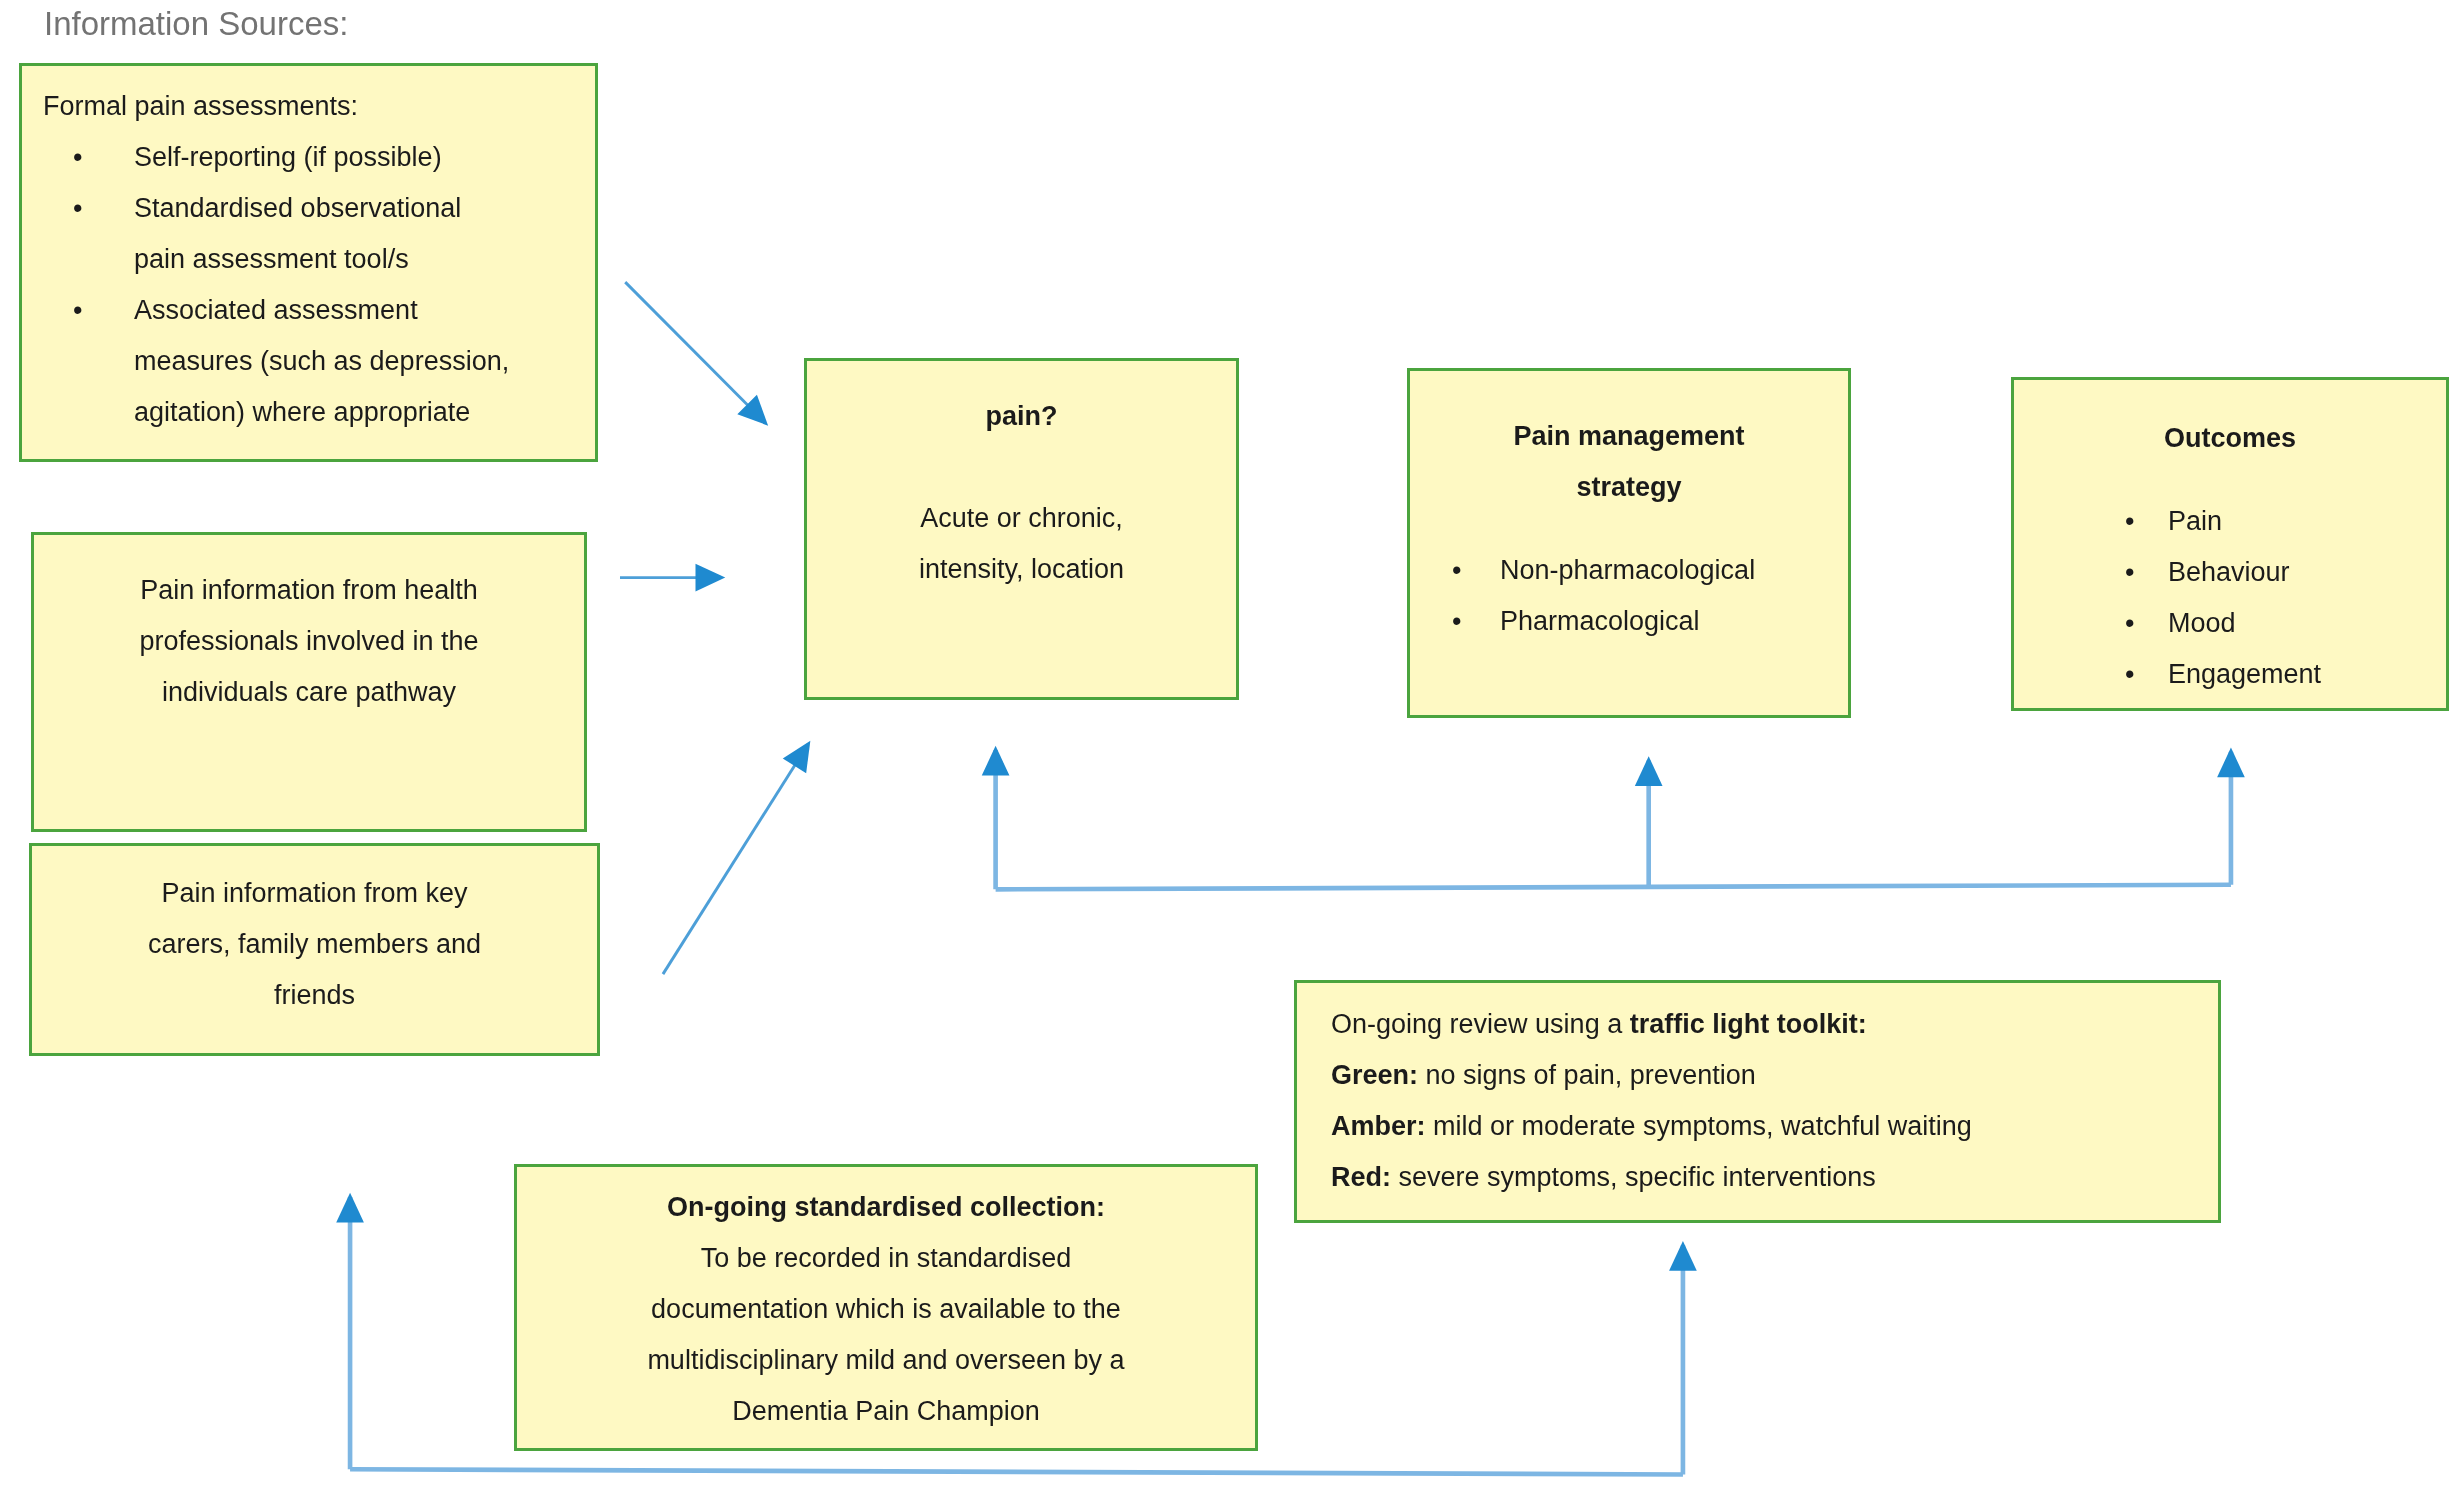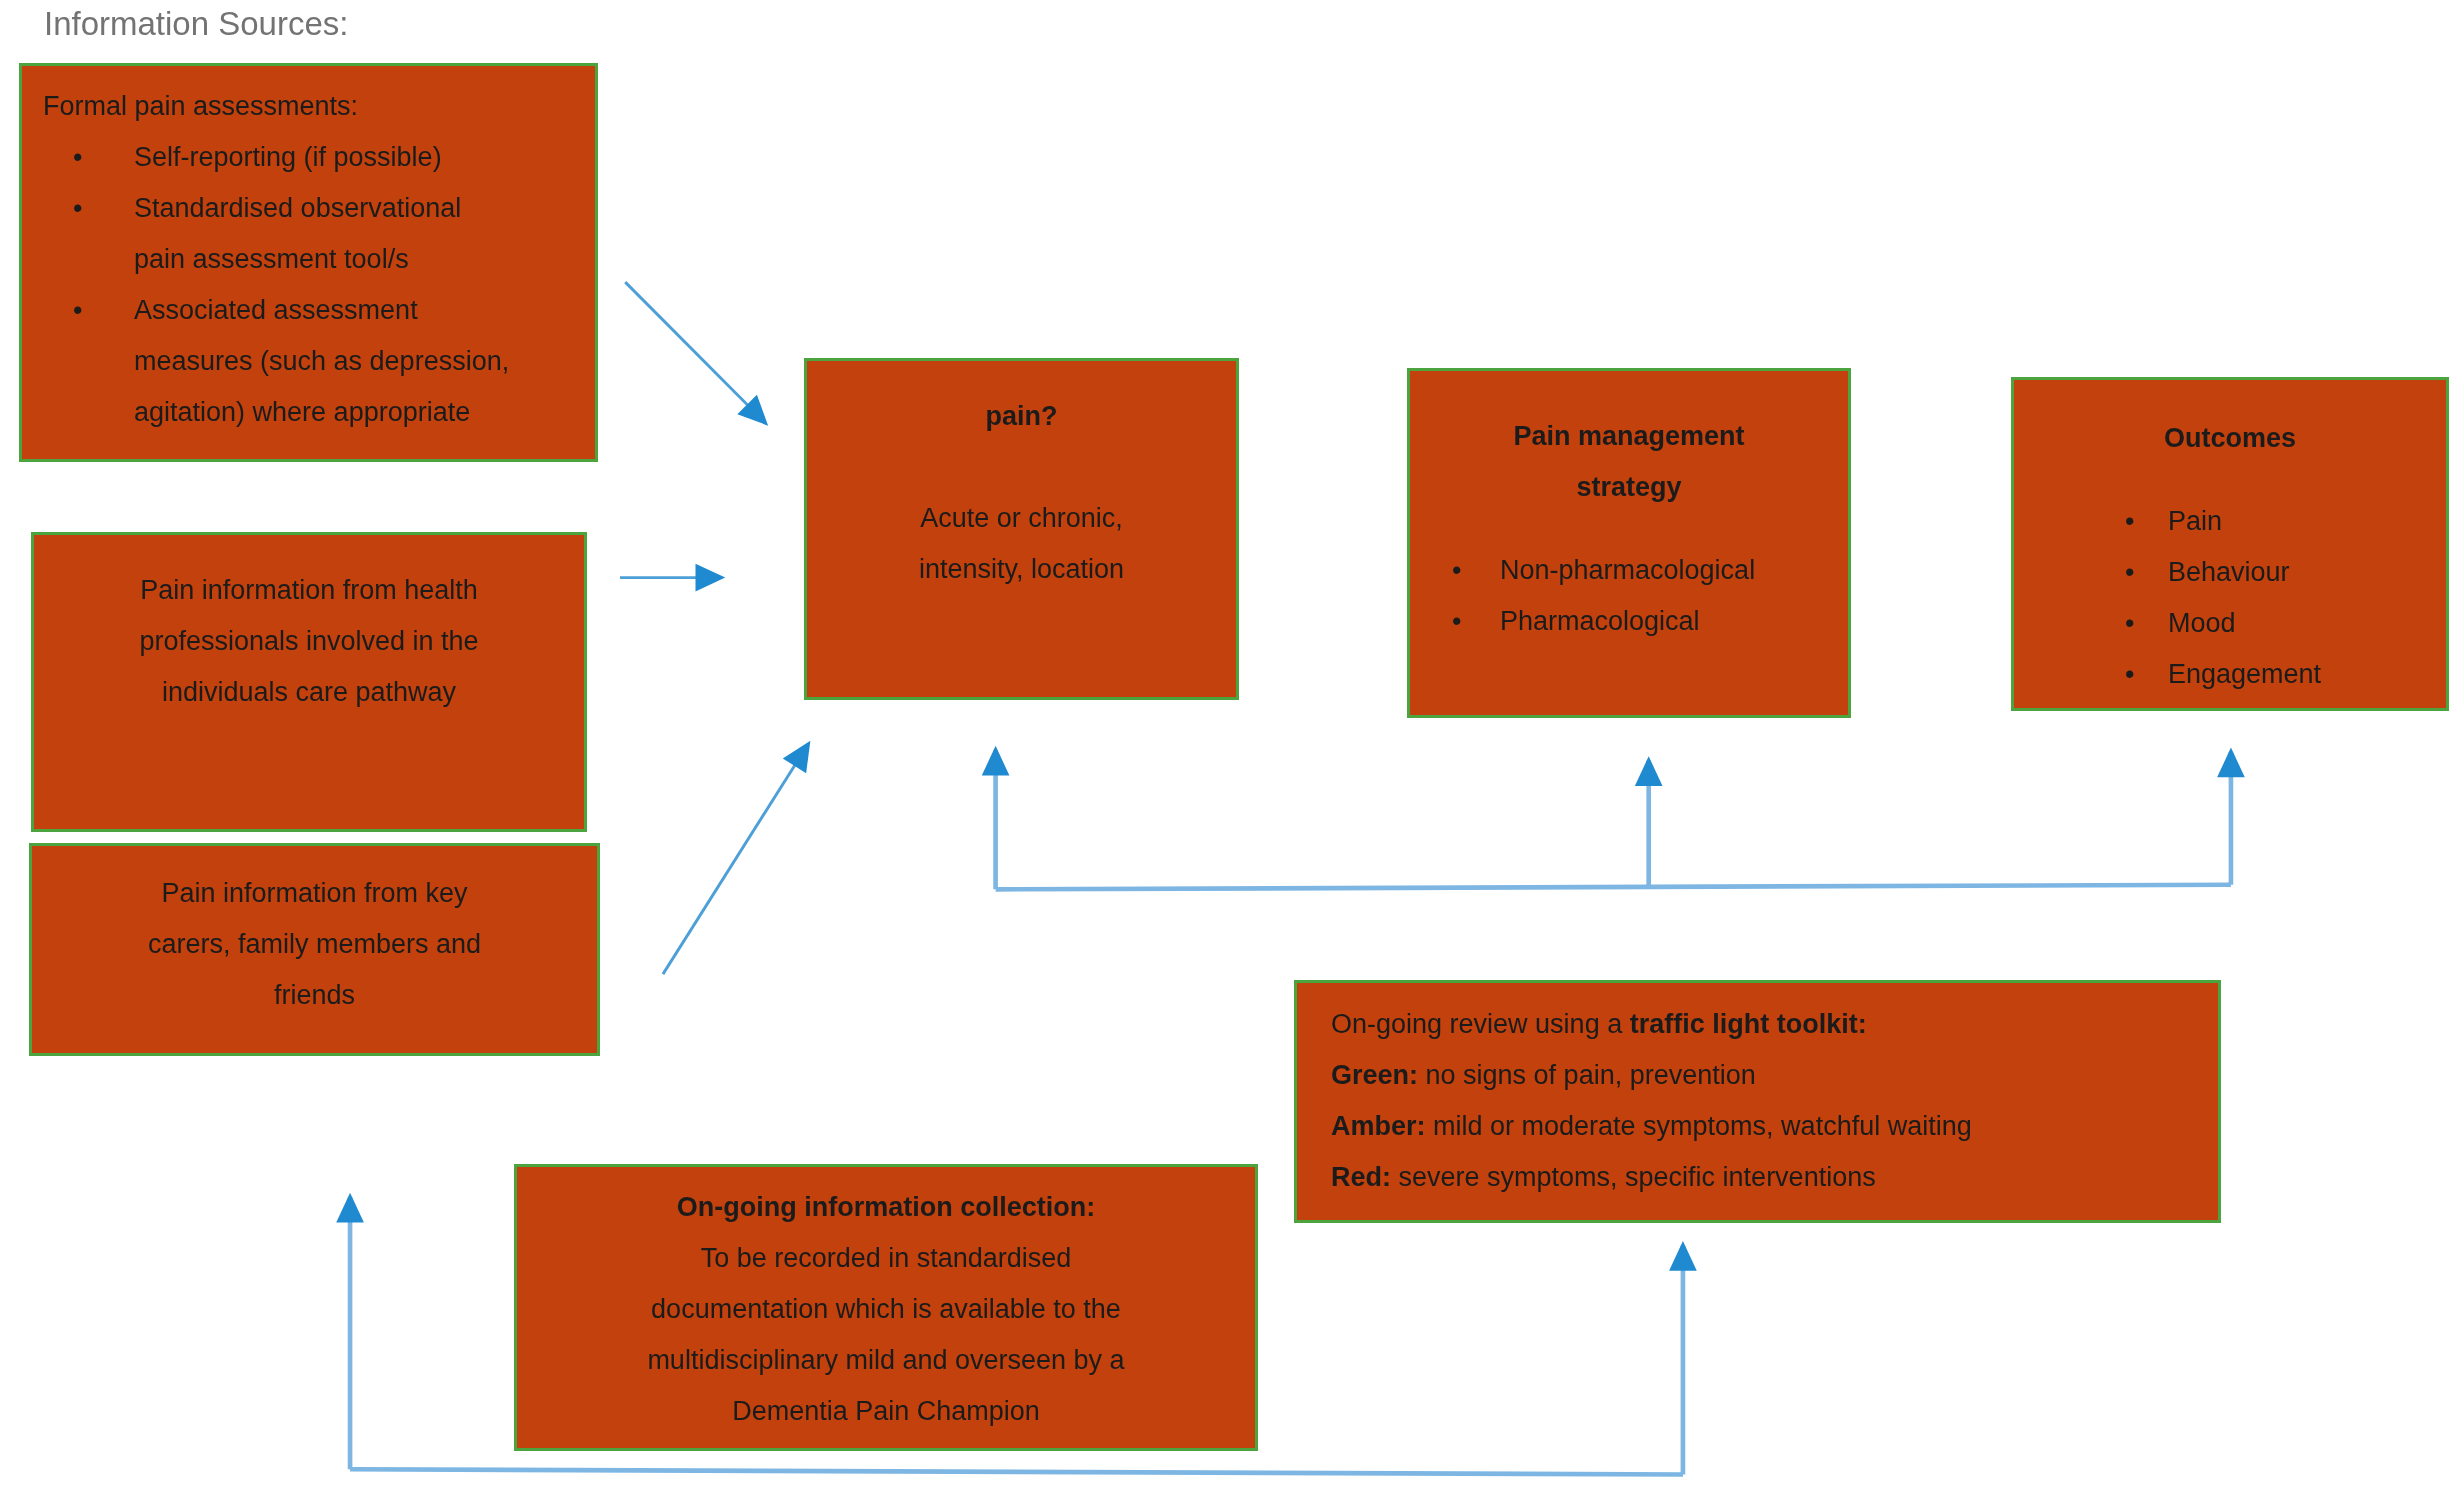--- a/index.html
+++ b/index.html
@@ -16,21 +16,21 @@
     position: absolute;
     left: 44px; top: 4.6px;
     font-size: 33px;
     font-weight: normal;
     color: #737373;
   }
   .gbox {
     position: absolute;
     box-sizing: border-box;
     border: 3.5px solid #4ba43e;
-    background: #c2410c;
+    background: #fef9c3;
     font-size: 27px;
     line-height: 51px;
     color: #1b1b1b;
   }
   .centered { text-align: center; }
   .bold { font-weight: bold; }
 
   
   .box-formal { left: 19px; top: 63px; width: 579px; height: 399px; padding: 15px 17.4px 0 21px; }
   .box-formal .li { display: flex; padding-left: 30px; }
@@ -173,21 +173,21 @@
   </div>
 
   <div class="gbox box-review">
     <div><span>On-going review using a </span><span class="bold">traffic light toolkit:</span></div>
     <div><span class="bold">Green:</span><span> no signs of pain, prevention</span></div>
     <div><span class="bold">Amber:</span><span> mild or moderate symptoms, watchful waiting</span></div>
     <div><span class="bold">Red:</span><span> severe symptoms, specific interventions</span></div>
   </div>
 
   <div class="gbox box-collection centered">
-    <div class="bold">On-going information collection:</div>
+    <div class="bold">On-going standardised collection:</div>
     <div>To be recorded in standardised</div>
     <div>documentation which is available to the</div>
     <div>multidisciplinary mild and overseen by a</div>
     <div>Dementia Pain Champion</div>
   </div>
 
 </div>
 
 
 </body></html>

